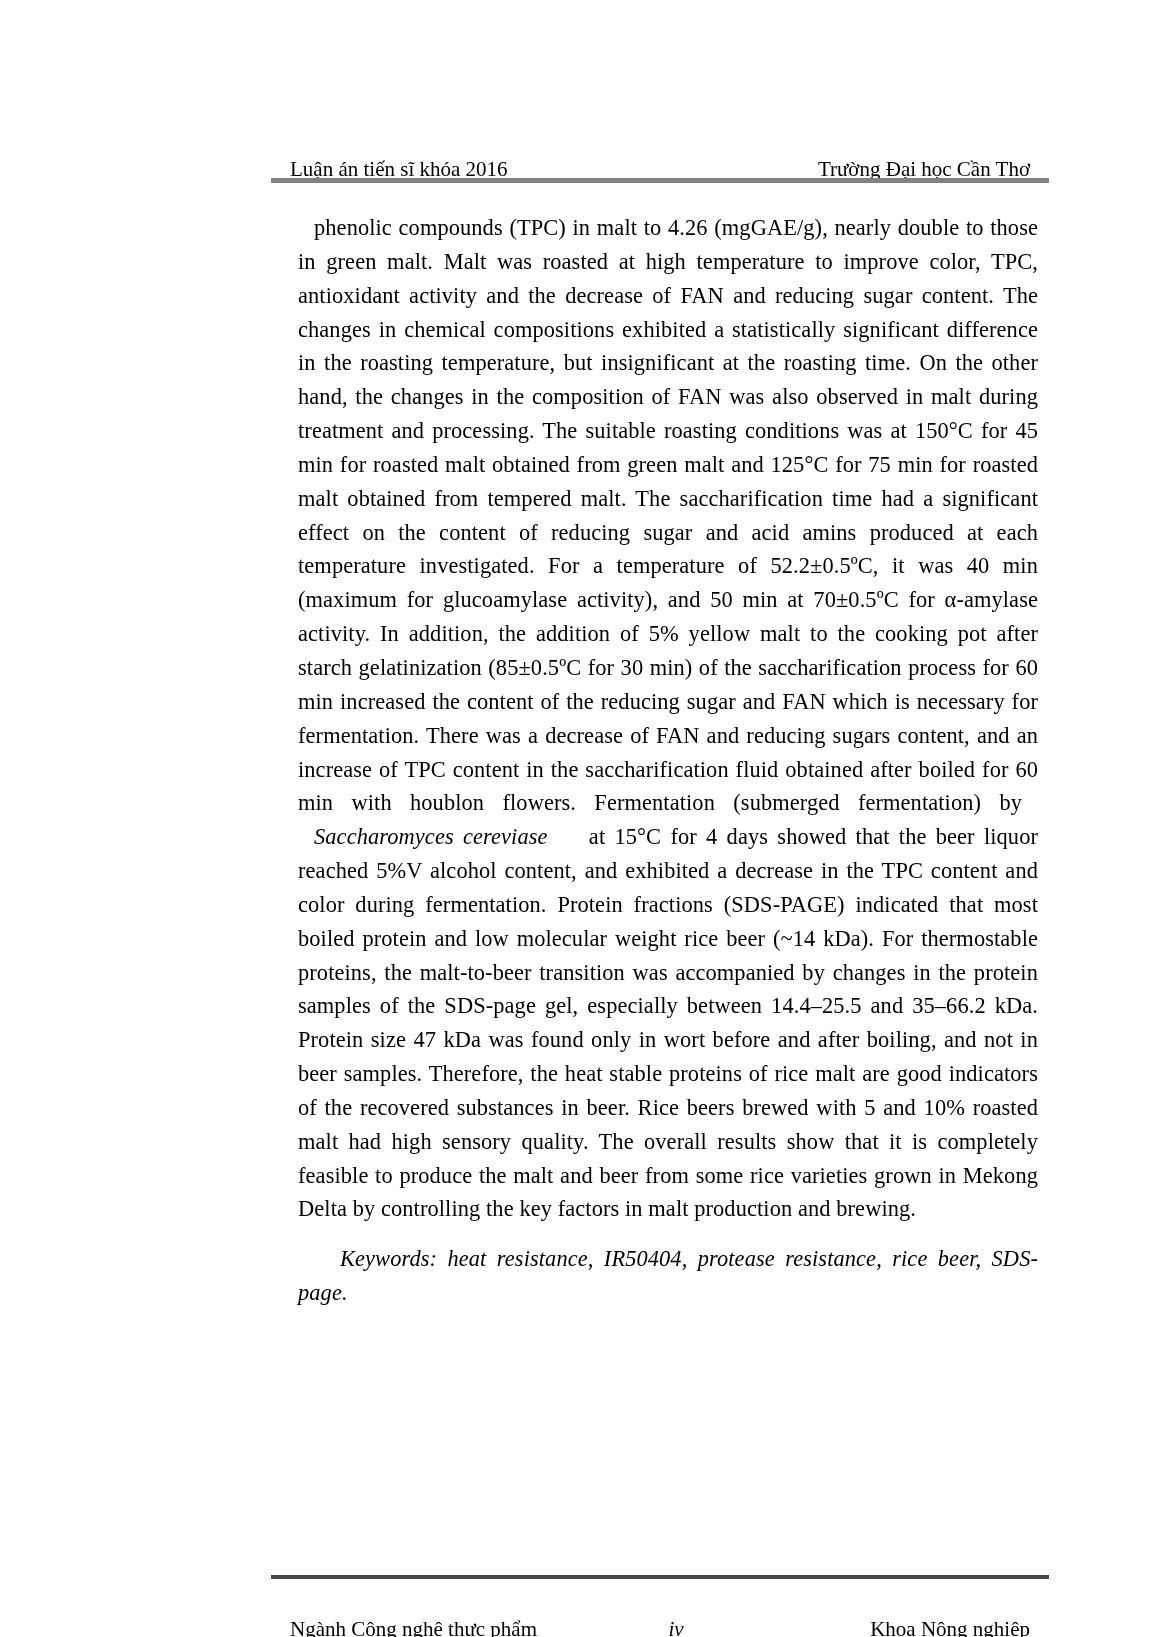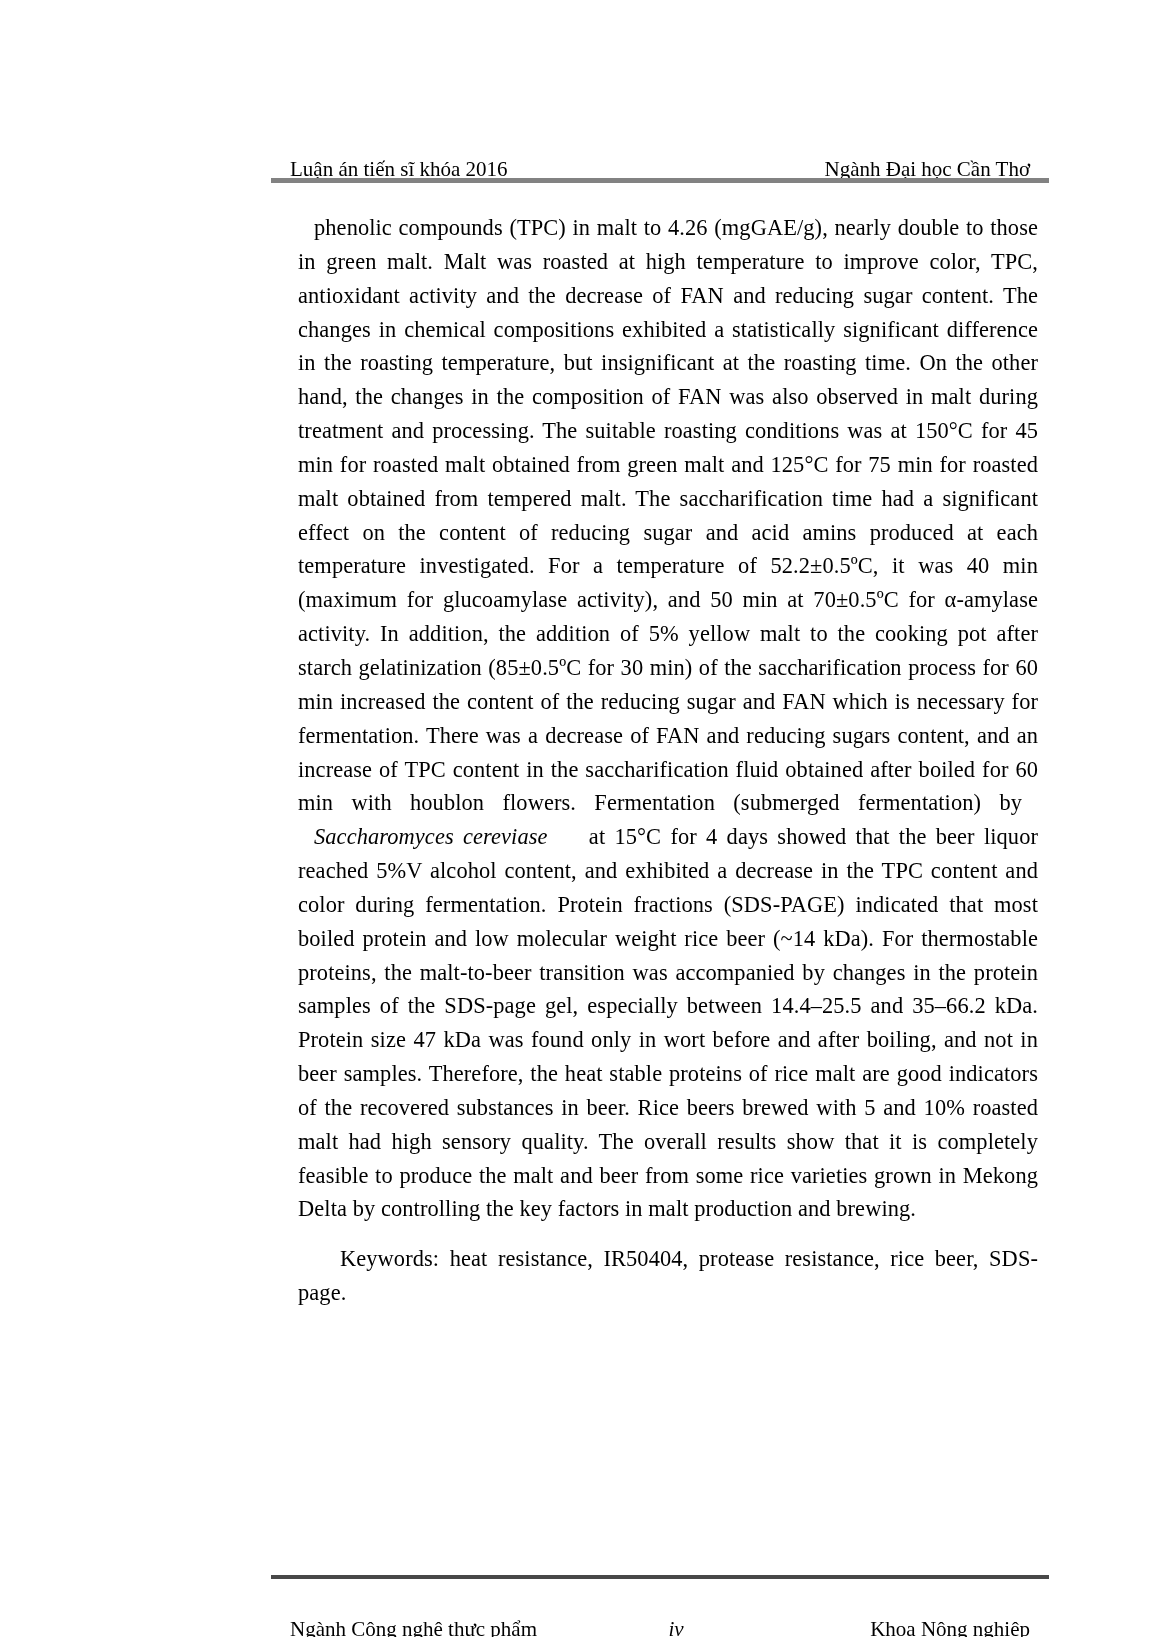--- a/index.html
+++ b/index.html
@@ -41,20 +41,21 @@
     width: 772px;
     top: 131px;
     font-size: 22.4px;
     line-height: 33.85px;
     text-align: justify;
     letter-spacing: 0.1px;
   }
   .abstract-paragraph { text-align: justify; }
   .species-italic { font-style: italic; }
   .keywords-paragraph {
+    font-style: italic;
     text-indent: 42px;
     text-align: justify;
   }
   .footer-rule {
     position: absolute;
     left: 207px;
     width: 778px;
     top: 1511px;
     height: 2px;
     background: #e0e0e0;
@@ -78,21 +79,21 @@
     font-style: italic;
   }
 </style>
 </head>
 <body>
 
 <div class="page">
 
   <div class="page-header">
     <span>Luận án tiến sĩ khóa 2016</span>
-    <span>Ngành Đại học Cần Thơ</span>
+    <span>Trường Đại học Cần Thơ</span>
   </div>
 
   <div class="header-rule"></div>
 
   <div class="content">
     <p class="abstract-paragraph"><span>phenolic compounds (TPC) in malt to 4.26 (mgGAE/g), nearly double to those in green malt. Malt was roasted at high temperature to improve color, TPC, antioxidant activity and the decrease of FAN and reducing sugar content. The changes in chemical compositions exhibited a statistically significant difference in the roasting temperature, but insignificant at the roasting time. On the other hand, the changes in the composition of FAN was also observed in malt during treatment and processing. The suitable roasting conditions was at 150°C for 45 min for roasted malt obtained from green malt and 125°C for 75 min for roasted malt obtained from tempered malt. The saccharification time had a significant effect on the content of reducing sugar and acid amins produced at each temperature investigated. For a temperature of 52.2±0.5ºC, it was 40 min (maximum for glucoamylase activity), and 50 min at 70±0.5ºC for α-amylase activity. In addition, the addition of 5% yellow malt to the cooking pot after starch gelatinization (85±0.5ºC for 30 min) of the saccharification process for 60 min increased the content of the reducing sugar and FAN which is necessary for fermentation. There was a decrease of FAN and reducing sugars content, and an increase of TPC content in the saccharification fluid obtained after boiled for 60 min with houblon flowers. Fermentation (submerged fermentation) by </span><span class="species-italic">Saccharomyces cereviase</span><span> at 15°C for 4 days showed that the beer liquor reached 5%V alcohol content, and exhibited a decrease in the TPC content and color during fermentation. Protein fractions (SDS-PAGE) indicated that most boiled protein and low molecular weight rice beer (~14 kDa). For thermostable proteins, the malt-to-beer transition was accompanied by changes in the protein samples of the SDS-page gel, especially between 14.4–25.5 and 35–66.2 kDa. Protein size 47 kDa was found only in wort before and after boiling, and not in beer samples. Therefore, the heat stable proteins of rice malt are good indicators of the recovered substances in beer. Rice beers brewed with 5 and 10% roasted malt had high sensory quality. The overall results show that it is completely feasible to produce the malt and beer from some rice varieties grown in Mekong Delta by controlling the key factors in malt production and brewing.</span></p>
     <p class="keywords-paragraph">Keywords: heat resistance, IR50404, protease resistance, rice beer, SDS-page.</p>
   </div>
 
   <div class="footer-rule"></div>

